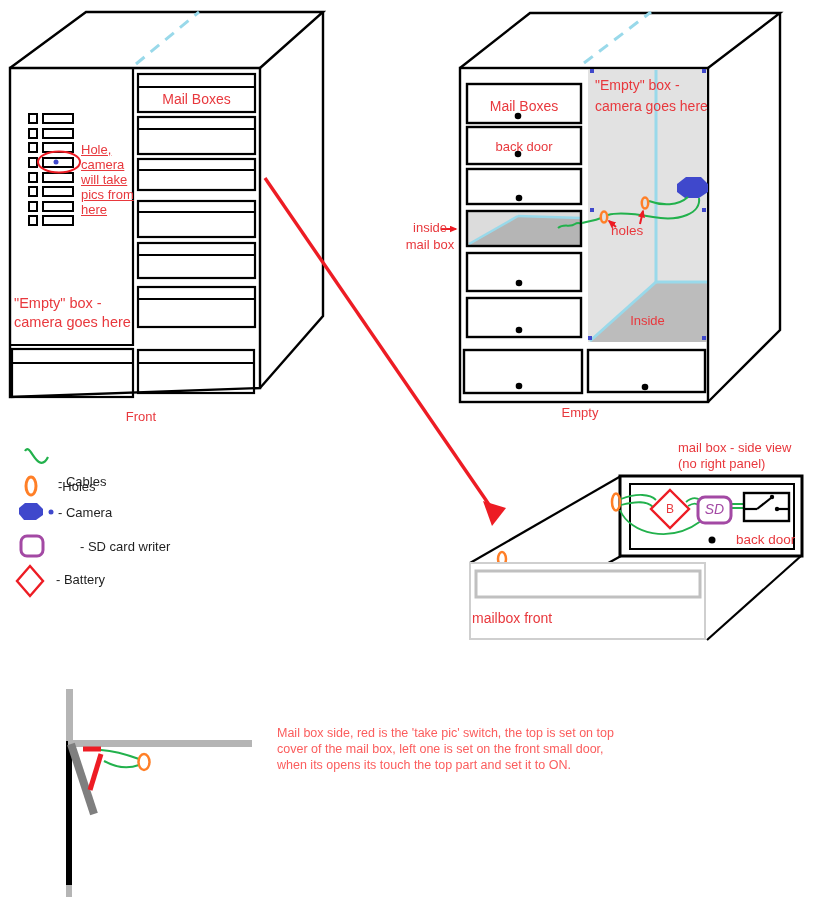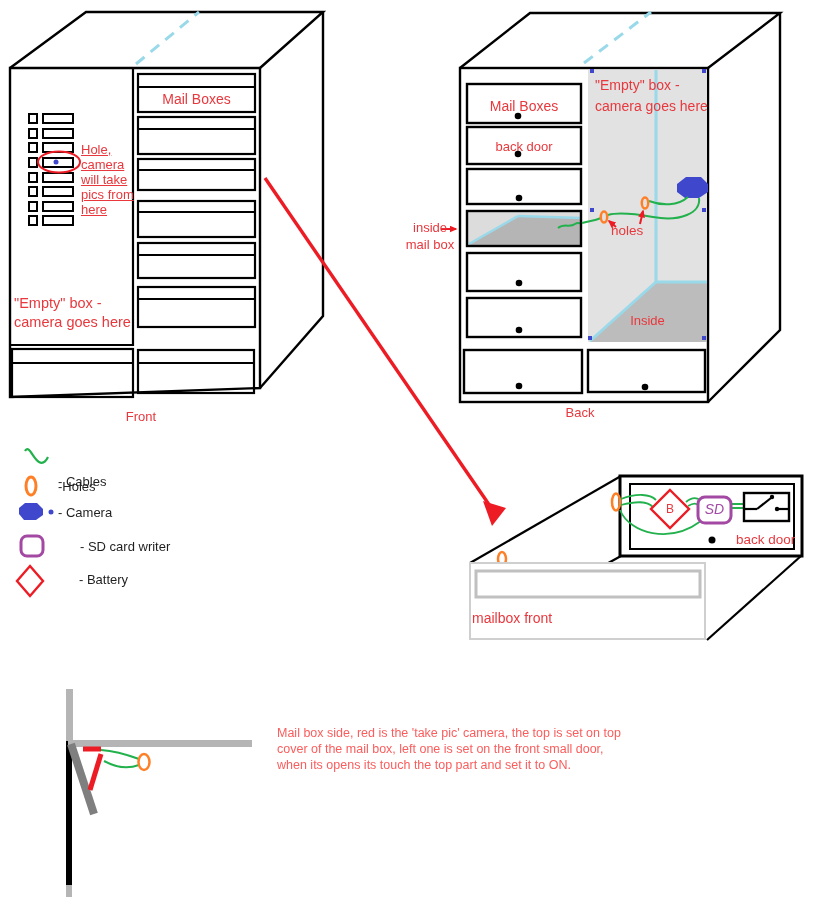--- a/index.html
+++ b/index.html
@@ -209,30 +209,32 @@
 <div class="lbl center" style="left:76px;top:409px;width:130px;">Front</div>
 
 <div class="lbl center" style="left:467px;top:99px;width:114px;font-size:14px;">Mail Boxes</div>
 <div class="lbl center" style="left:467px;top:139px;width:114px;">back door</div>
 <div class="lbl center" style="left:402px;top:219px;width:56px;line-height:17px;">inside
 mail box</div>
 <div class="lbl" style="left:595px;top:75px;font-size:14px;line-height:21px;">"Empty" box -
 camera goes here</div>
 <div class="lbl" style="left:611px;top:223px;font-size:13.5px;">holes</div>
 <div class="lbl center" style="left:588px;top:313px;width:119px;">Inside</div>
-<div class="lbl center" style="left:540px;top:405px;width:80px;">Back</div>
-
+<div class="lbl center" style="left:540px;top:405px;width:80px;">Empty</div>
+
+<div class="lbl" style="left:678px;top:440px;line-height:16px;">mail box - side view
+(no right panel)</div>
 <div class="lbl center" style="left:656px;top:502px;width:28px;font-size:12px;">B</div>
 <div class="lbl center" style="left:698px;top:502px;width:33px;font-size:14px;color:var(--purple);font-style:italic;">SD</div>
 <div class="lbl" style="left:736px;top:532px;font-size:13.5px;">back door</div>
 <div class="lbl" style="left:472px;top:611px;font-size:14px;">mailbox front</div>
 
 <div class="lbl legendText" style="left:58px;top:474px;">- Cables</div>
 <div class="lbl legendText" style="left:58px;top:479px;">-Holes</div>
 <div class="lbl legendText" style="left:58px;top:505px;">- Camera</div>
 <div class="lbl legendText" style="left:56px;top:539px;margin-left:24px;">- SD card writer</div>
-<div class="lbl legendText" style="left:56px;top:572px;margin-left:23px;">- Battery</div>
-
-<div class="lbl soft" style="left:277px;top:725px;width:380px;font-size:12.5px;line-height:16px;">Mail box side, red is the 'take pic' camera, the top is set on top
+<div class="lbl legendText" style="left:56px;top:572px;">- Battery</div>
+
+<div class="lbl soft" style="left:277px;top:725px;width:380px;font-size:12.5px;line-height:16px;">Mail box side, red is the 'take pic' switch, the top is set on top
 cover of the mail box, left one is set on the front small door,
 when its opens its touch the top part and set it to ON.</div>
 
 </div>
 
 </body></html>

